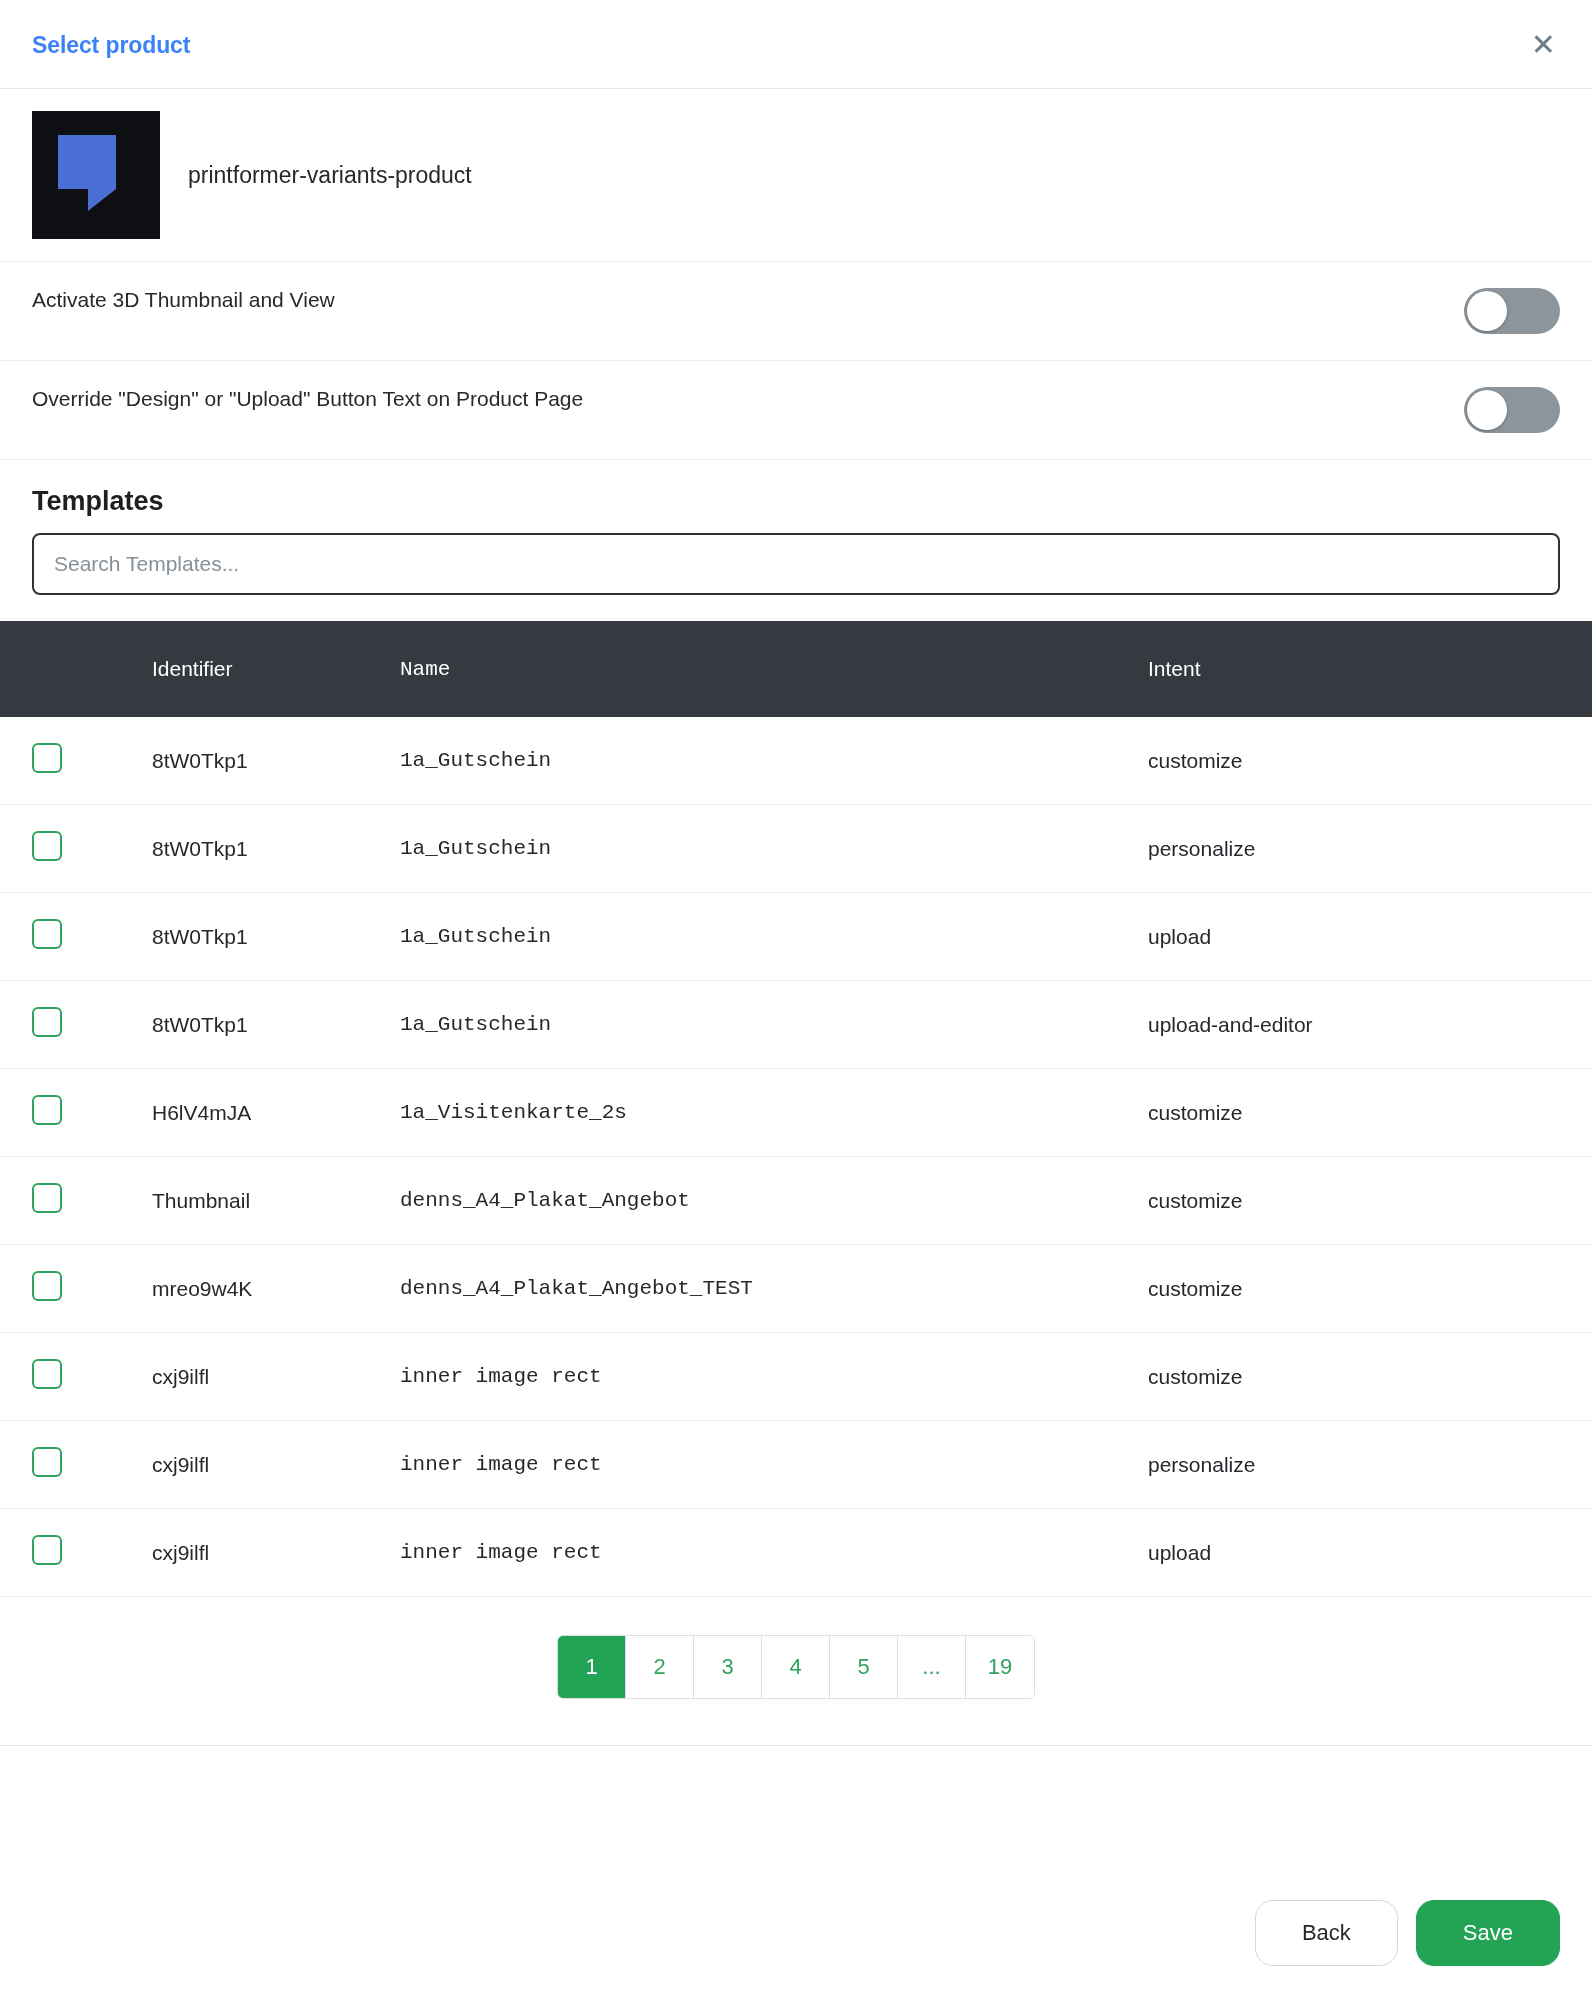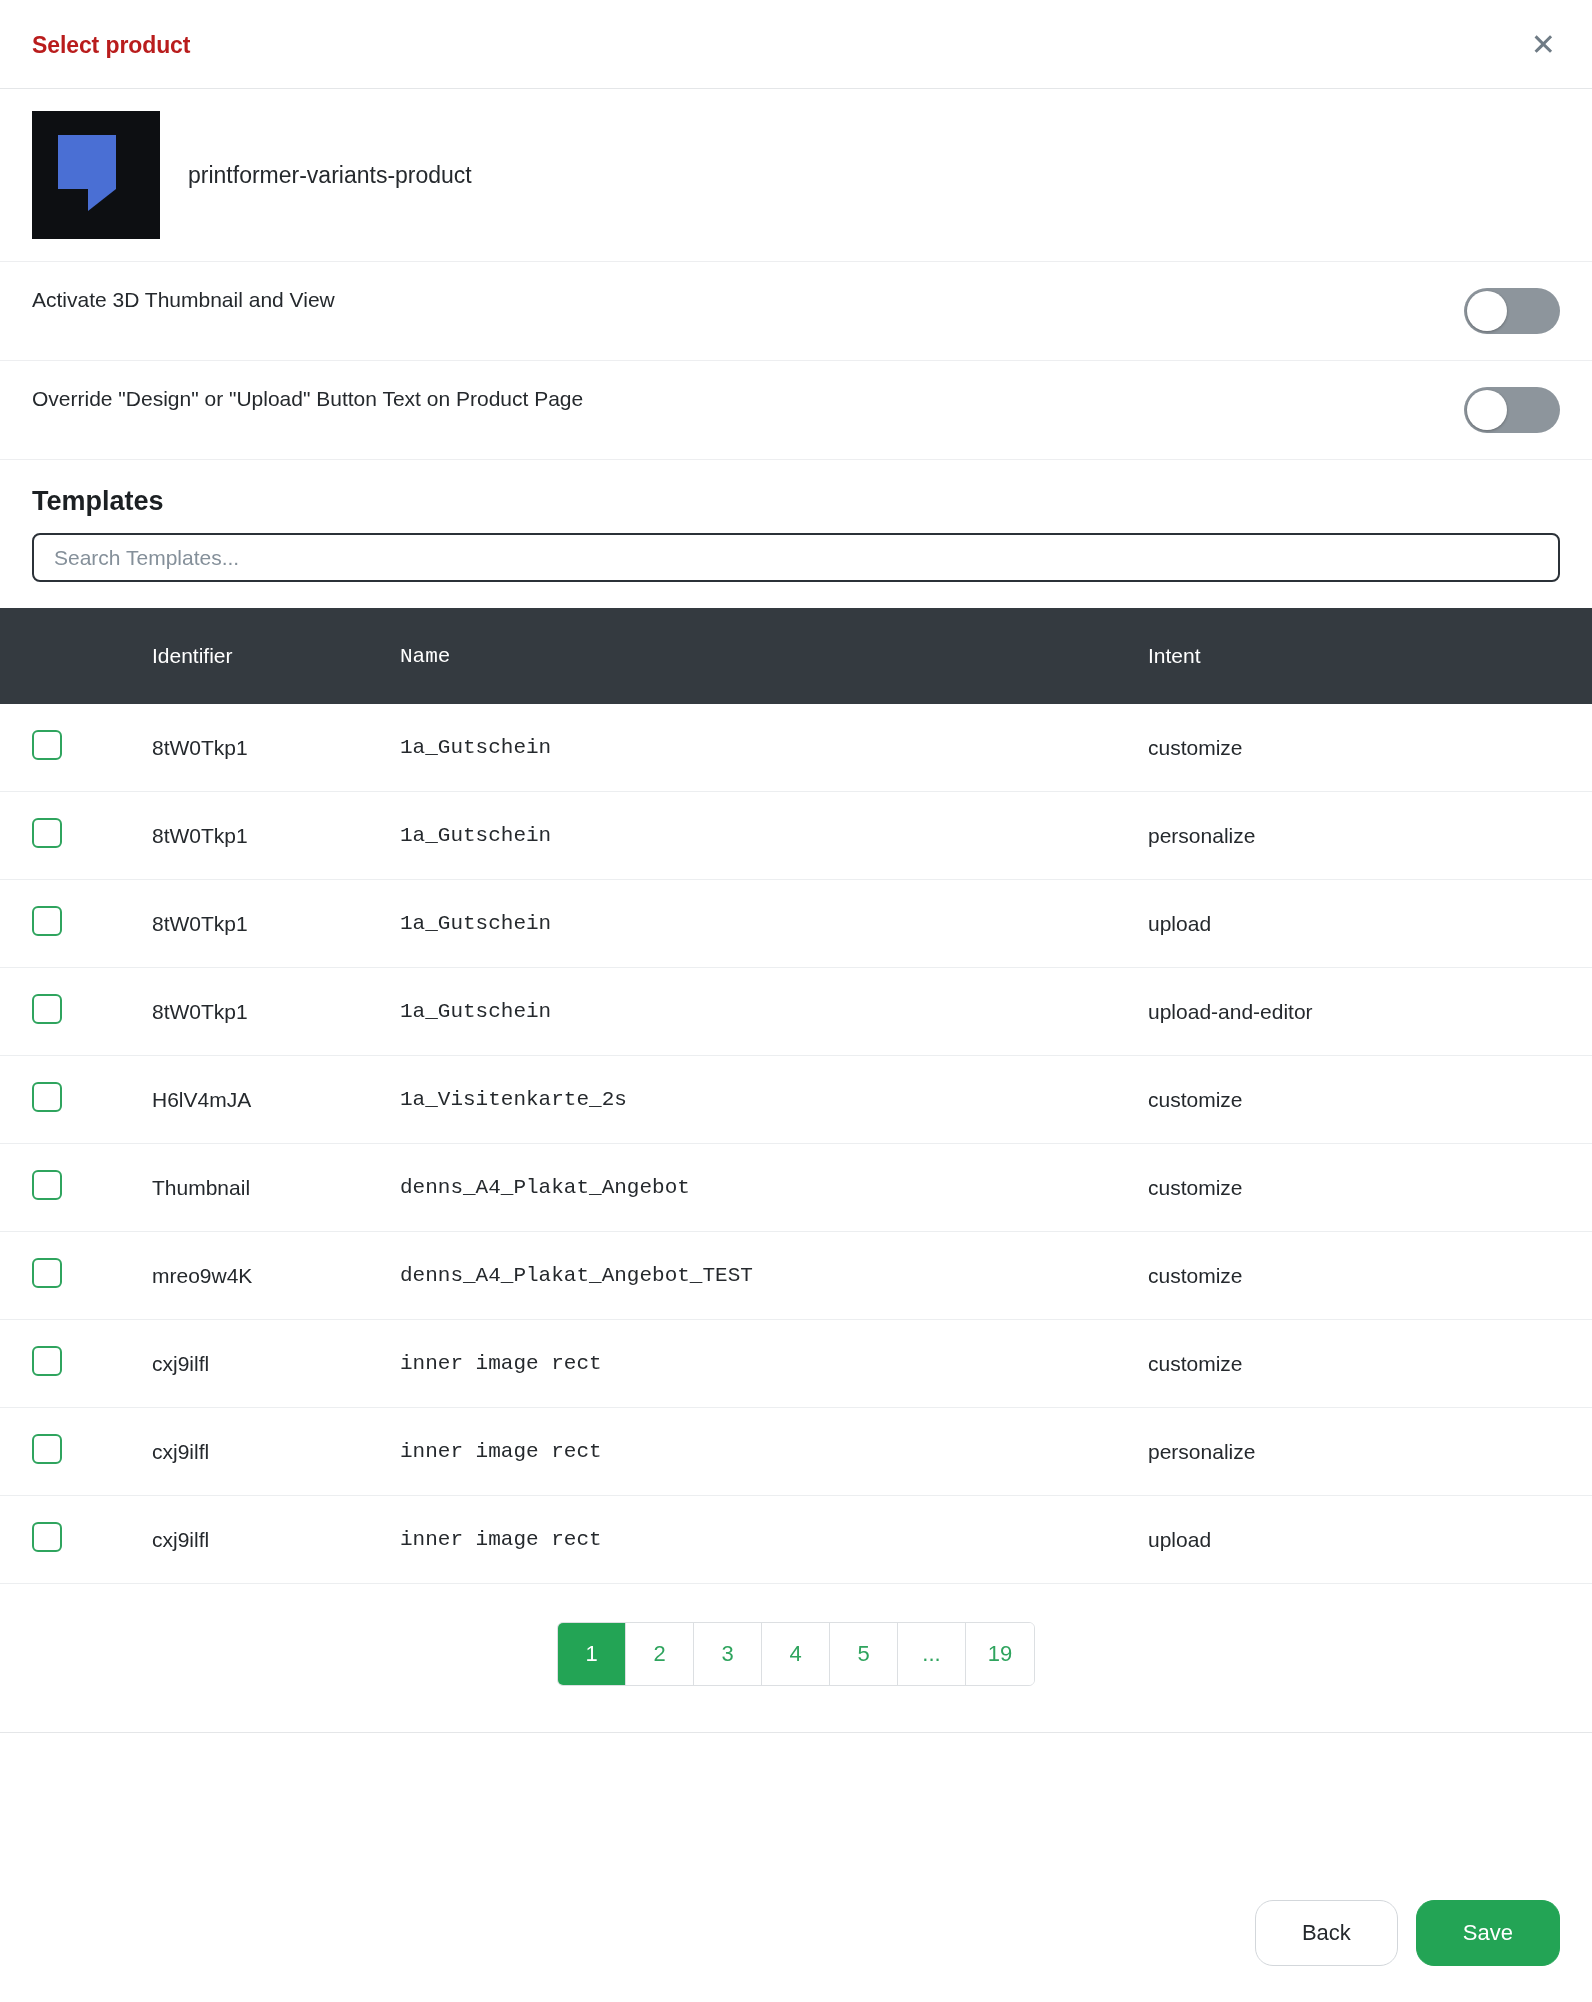--- a/index.html
+++ b/index.html
@@ -22,21 +22,21 @@
   .modal-header {
     display: flex;
     align-items: center;
     justify-content: space-between;
     padding: 30px 32px 28px 32px;
     border-bottom: 1px solid #e4e6e8;
   }
   .modal-title {
     font-size: 23px;
     font-weight: bold;
-    color: #b91c1c;
+    color: #3b82f6;
     letter-spacing: -0.1px;
   }
   .close-btn {
     background: none;
     border: none;
     font-size: 30px;
     line-height: 1;
     color: #6f7b85;
     cursor: pointer;
     padding: 0 4px;
@@ -118,21 +118,21 @@
     font-size: 27px;
     font-weight: bold;
     color: #1c2023;
     padding: 26px 32px 12px 32px;
   }
   .search-wrap {
     padding: 4px 32px 26px 32px;
   }
   .search-input {
     width: 100%;
-    height: 49px;
+    height: 62px;
     border: 2px solid #2b3138;
     border-radius: 8px;
     padding: 0 20px;
     font-size: 21px;
     color: #25292d;
     font-family: "Liberation Sans", sans-serif;
     outline: none;
   }
   .search-input::placeholder { color: #85909a; }
   

